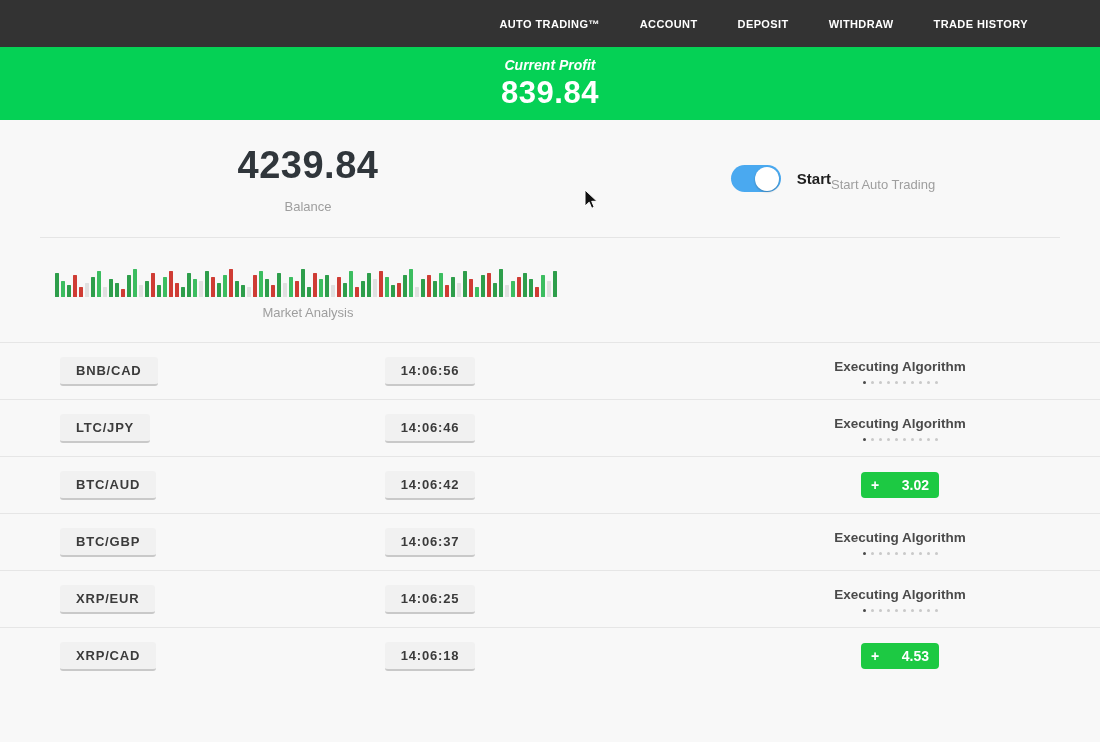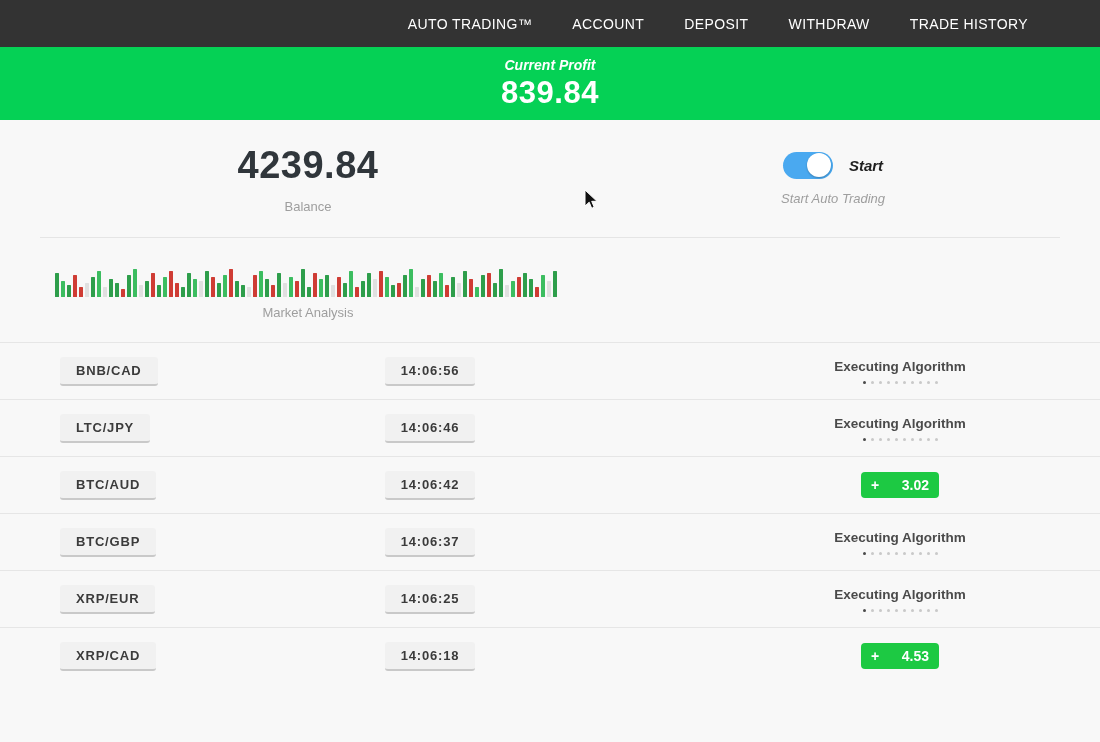--- a/index.html
+++ b/index.html
@@ -16,22 +16,22 @@
     height:47px;
     background:var(--nav-bg,#333);
     display:flex;
     align-items:center;
     justify-content:flex-end;
     padding-right:72px;
     gap:40px;
   }
   .nav-item {
     color:#fff;
-    font-size:14px;
-    font-weight:normal;
+    font-size:11px;
+    font-weight:bold;
     letter-spacing:.4px;
     cursor:pointer;
     white-space:nowrap;
   }
 
   
   .banner {
     height:73px;
     background:var(--banner-green,#05d155);
     color:#fff;
@@ -51,25 +51,24 @@
   .stats-row .col-left {
     width:616px;
     display:flex;
     flex-direction:column;
     align-items:center;
     justify-content:center;
   }
   .stats-row .col-right {
     flex:1;
     display:flex;
-    flex-direction:column;
+    flex-direction:row;
     align-items:center;
     justify-content:center;
     padding-right:50px;
-    font-style:italic;
   }
   .row-1 { height:117px; }
   .row-2 { height:104px; }
 
   .big-number { font-size:38px; font-weight:bold; color:#30363b; letter-spacing:.5px; }
   .mid-number { font-size:28px; font-weight:bold; color:#30363b; }
   .gray-label { font-size:13px; color:#9e9e9e; }
   .row-1 .gray-label { margin-top:12px; }
   .row-2 .gray-label { margin-top:8px;text-align:center; }
 

